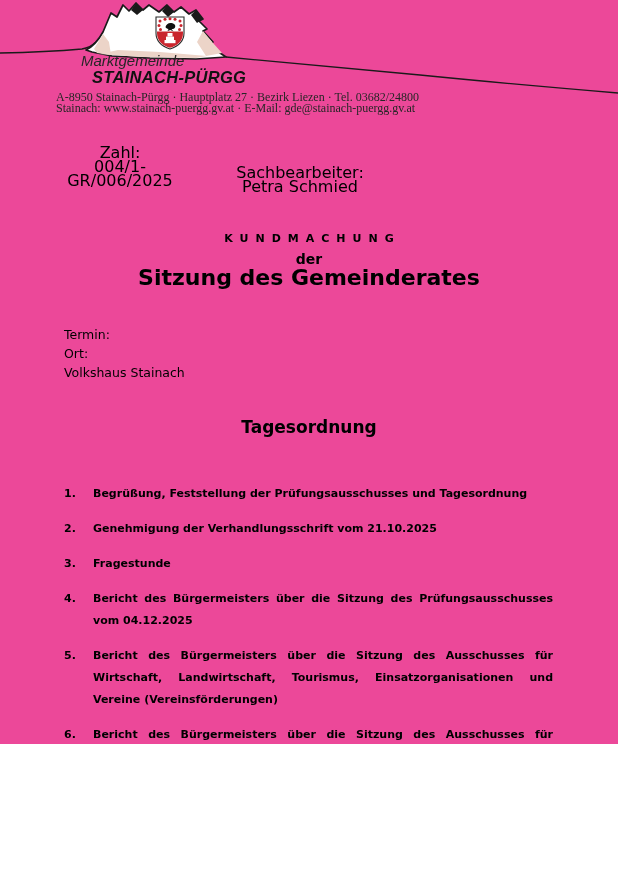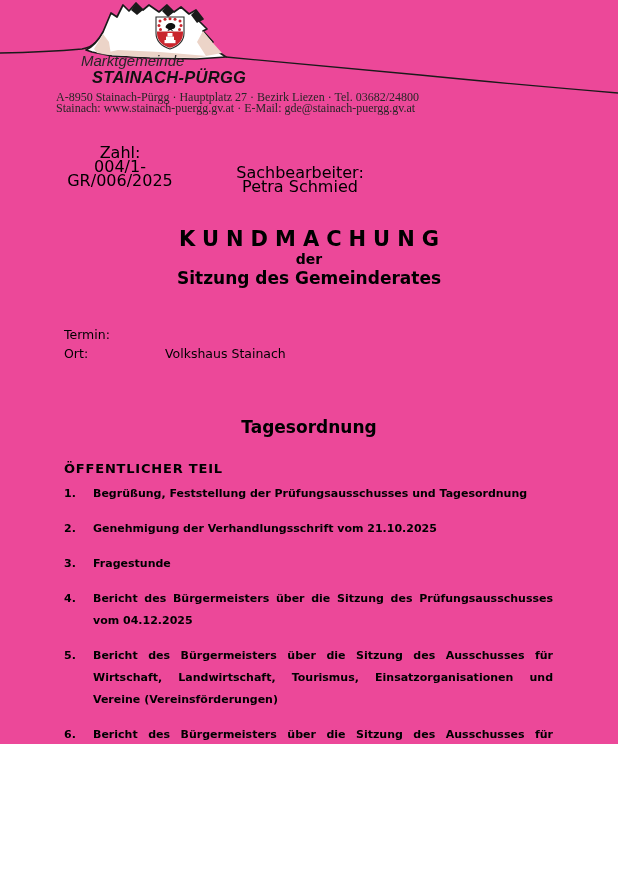--- a/index.html
+++ b/index.html
@@ -37,27 +37,27 @@
     text-align:center;font-size:16px;line-height:14px;
   }
   .meta-col.c1{left:45px;}
   .meta-col.c2{left:225px;margin-top:20px;}
   .meta-col.c3{left:402px;}
   
   .title{
     position:absolute;left:0;top:228px;width:618px;
     text-align:center;font-weight:bold;
   }
-  .title .t1{font-size:21px;line-height:22px;}
+  .title .t1{font-size:11px;line-height:22px;}
   .title .t1 span{display:inline-block;letter-spacing:7px;margin-right:-7px;}
   .title .t2{font-size:14px;line-height:18px;}
-  .title .t3{font-size:17px;line-height:20px;}
+  .title .t3{font-size:22px;line-height:20px;}
   
   .meeting{position:absolute;left:64px;top:325px;font-size:12.5px;}
-  .meeting .row{display:flex;line-height:19px;}
+  .meeting .row{display:flex;line-height:19px;flex-direction:column;}
   .meeting .lbl{width:101px;}
   
   .agenda-heading{
     position:absolute;left:0;top:406px;width:618px;
     text-align:center;font-weight:bold;font-size:17px;margin-top:11px;
   }
   .section-heading{
     position:absolute;left:64px;top:461px;
     font-weight:bold;font-size:13px;letter-spacing:.8px;
   }
@@ -147,21 +147,20 @@
     <div class="row">
       <div class="lbl">Termin:</div>
     </div>
     <div class="row">
       <div class="lbl">Ort:</div>
       <div>Volkshaus Stainach</div>
     </div>
   </div>
 
   <div class="agenda-heading">Tagesordnung</div>
-  <div class="section-heading">ÖFFENTLICHER TEIL</div>
 
   <div class="agenda-list">
     <div class="agenda-item">
       <span class="num">1.</span>
       <div class="txt">Begrüßung, Feststellung der Prüfungsausschusses und Tagesordnung</div>
     </div>
     <div class="agenda-item">
       <span class="num">2.</span>
       <div class="txt">Genehmigung der Verhandlungsschrift vom 21.10.2025</div>
     </div>

